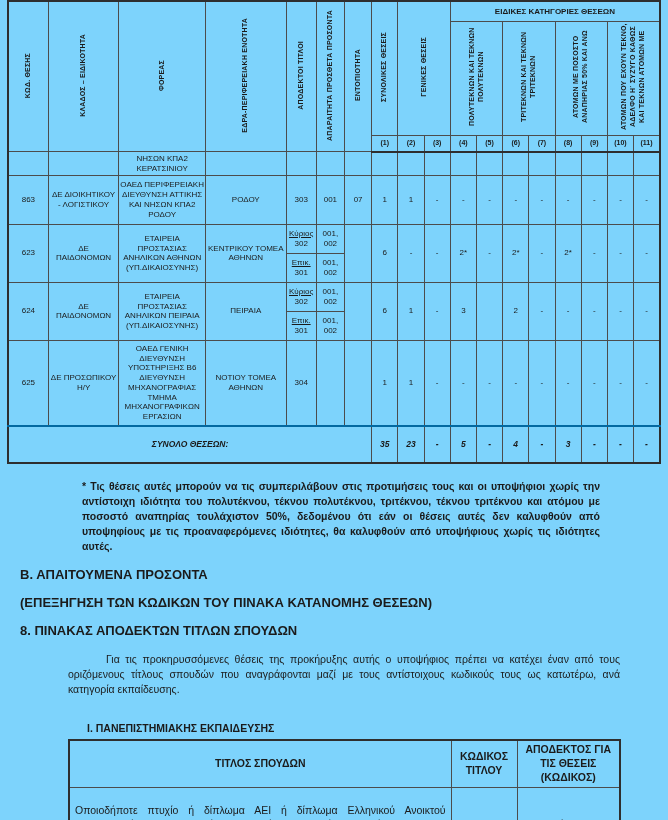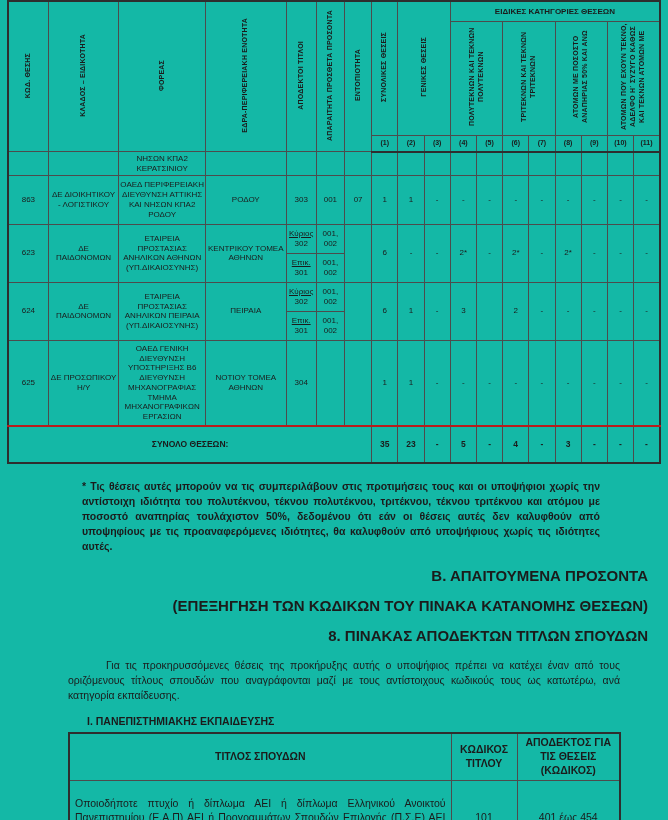--- a/index.html
+++ b/index.html
@@ -1,46 +1,46 @@
 <!DOCTYPE html>
 <html><head>
 <meta charset="utf-8">
 <style>
   html,body{margin:0;padding:0;background:#ffffff;}
   body{width:668px;height:820px;font-family:"Liberation Sans",sans-serif;color:#1b1b1b;overflow:hidden;}
-  .page{position:relative;width:668px;height:820px;background:#14b8a6;}
+  .page{position:relative;width:668px;height:820px;background:#7dd3fc;}
 
   
   table.pos{border-collapse:collapse;table-layout:fixed;width:654px;margin:0 0 0 7px;border:2px solid #2e2e2e;}
   table.pos td{border:1px solid #4c4c4c;text-align:center;vertical-align:middle;
     font-size:8px;line-height:1.22;padding:1px;overflow:hidden;word-wrap:break-word;}
   col.c-kod{width:40px}col.c-kla{width:70px}col.c-for{width:86px}col.c-edr{width:80px}
   col.c-tit{width:30px}col.c-pro{width:28px}col.c-ent{width:27px}col.c-v{width:26px}
 
   .vert{writing-mode:vertical-rl;transform:rotate(180deg);display:inline-block;
     font-weight:700;font-size:7px;line-height:1.25;max-height:132px;letter-spacing:.2px;}
   td.bandcell{font-weight:700;font-size:7.5px;height:17px;}
   tr.rot>td{height:108px;}
   tr.nums>td{height:13px;font-weight:700;font-size:7px;border-bottom:2px solid #2e2e2e;}
   td.hleft{border-bottom:2px solid #2e2e2e;}
   tr.carry>td{height:20px;}
   tr.r622>td{height:46px;}
   tr.sub>td{height:26px;}
   tr.r625>td{height:82px;}
-  tr.total>td{height:33px;border-top:2px solid #b91c1c;font-weight:700;font-size:8.5px;}
+  tr.total>td{height:33px;border-top:2px solid #0369a1;font-weight:700;font-size:8.5px;font-style:italic;}
   td.nbb{border-bottom-style:none;}
   td.ntb{border-top-style:none;}
   .u{text-decoration:underline;}
   .subwrap div{line-height:1.25;}
 
   
   .footnote{margin:15px 68px 8px 82px;font-weight:700;font-size:10.5px;line-height:1.44;text-align:justify;}
-  .hcenter{text-align:right;font-weight:700;font-size:15px;margin:13px 20px 0 20px;}
+  .hcenter{text-align:left;font-weight:700;font-size:13px;margin:13px 20px 0 20px;}
   .intro{margin:14px 48px 0 68px;font-size:10.5px;line-height:1.4;text-align:justify;text-indent:38px;}
-  .sec1{margin:13px 0 0 87px;font-weight:700;font-size:10.5px;}
+  .sec1{margin:26px 0 0 87px;font-weight:700;font-size:10.5px;}
 
   
   table.edu{border-collapse:collapse;table-layout:fixed;width:551px;margin:5px 0 0 68px;border:2px solid #2e2e2e;}
   table.edu td{border:1px solid #4c4c4c;vertical-align:middle;font-size:10.5px;line-height:1.32;padding:2px 5px;}
   col.e-tit{width:382px}col.e-kod{width:66px}col.e-apo{width:103px}
   tr.eh>td{height:40px;font-weight:700;text-align:center;}
   tr.eb>td{height:70px;}
   td.etitle{text-align:justify;}
   td.ecenter{text-align:center;}
 </style>

